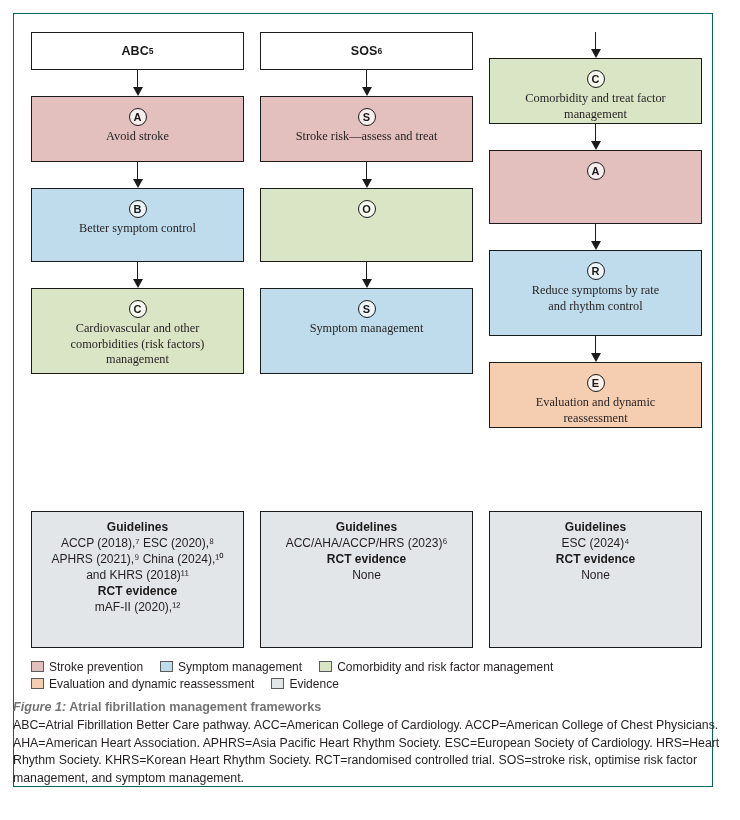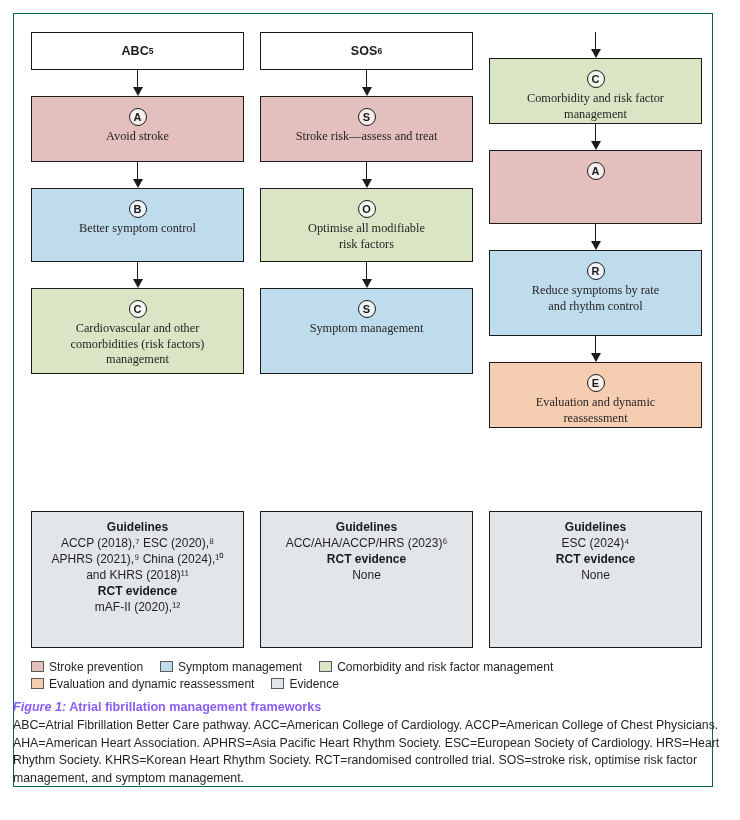--- a/index.html
+++ b/index.html
@@ -195,21 +195,21 @@
   
   #caption {
     position: absolute;
     left: 13px;
     top: 699px;
     width: 712px;
   }
   #caption-title {
     font-size: 12.6px;
     line-height: 17px;
-    color: #8b5cf6;
+    color: #737373;
     font-weight: bold;
   }
   #caption-title .fig-word {
     font-style: italic;
     font-weight: bold;
   }
   #caption-body {
     font-size: 12.3px;
     line-height: 17.5px;
     color: #231f20;
@@ -276,22 +276,20 @@
       <div class="step-label">Stroke risk—assess and treat</div>
     </div>
 
     <div class="arrow">
         <span class="shaft"></span>
         <span class="head"></span>
       </div>
 
     <div class="step-box h-mid c-comorbid">
       <div class="badge">O</div>
-      <div class="step-label">Optimise all modifiable
-risk factors</div>
     </div>
 
     <div class="arrow">
         <span class="shaft"></span>
         <span class="head"></span>
       </div>
 
     <div class="step-box h-tall c-symptom">
       <div class="badge">S</div>
       <div class="step-label">Symptom management</div>
@@ -300,21 +298,21 @@
 
   <div class="column" id="column-afcare">
 
     <div class="arrow">
         <span class="shaft"></span>
         <span class="head"></span>
       </div>
 
     <div class="step-box h-short c-comorbid">
       <div class="badge">C</div>
-      <div class="step-label">Comorbidity and risk factor
+      <div class="step-label">Comorbidity and treat factor
 management</div>
     </div>
 
     <div class="arrow">
         <span class="shaft"></span>
         <span class="head"></span>
       </div>
 
     <div class="step-box h-mid c-stroke">
       <div class="badge">A</div>

